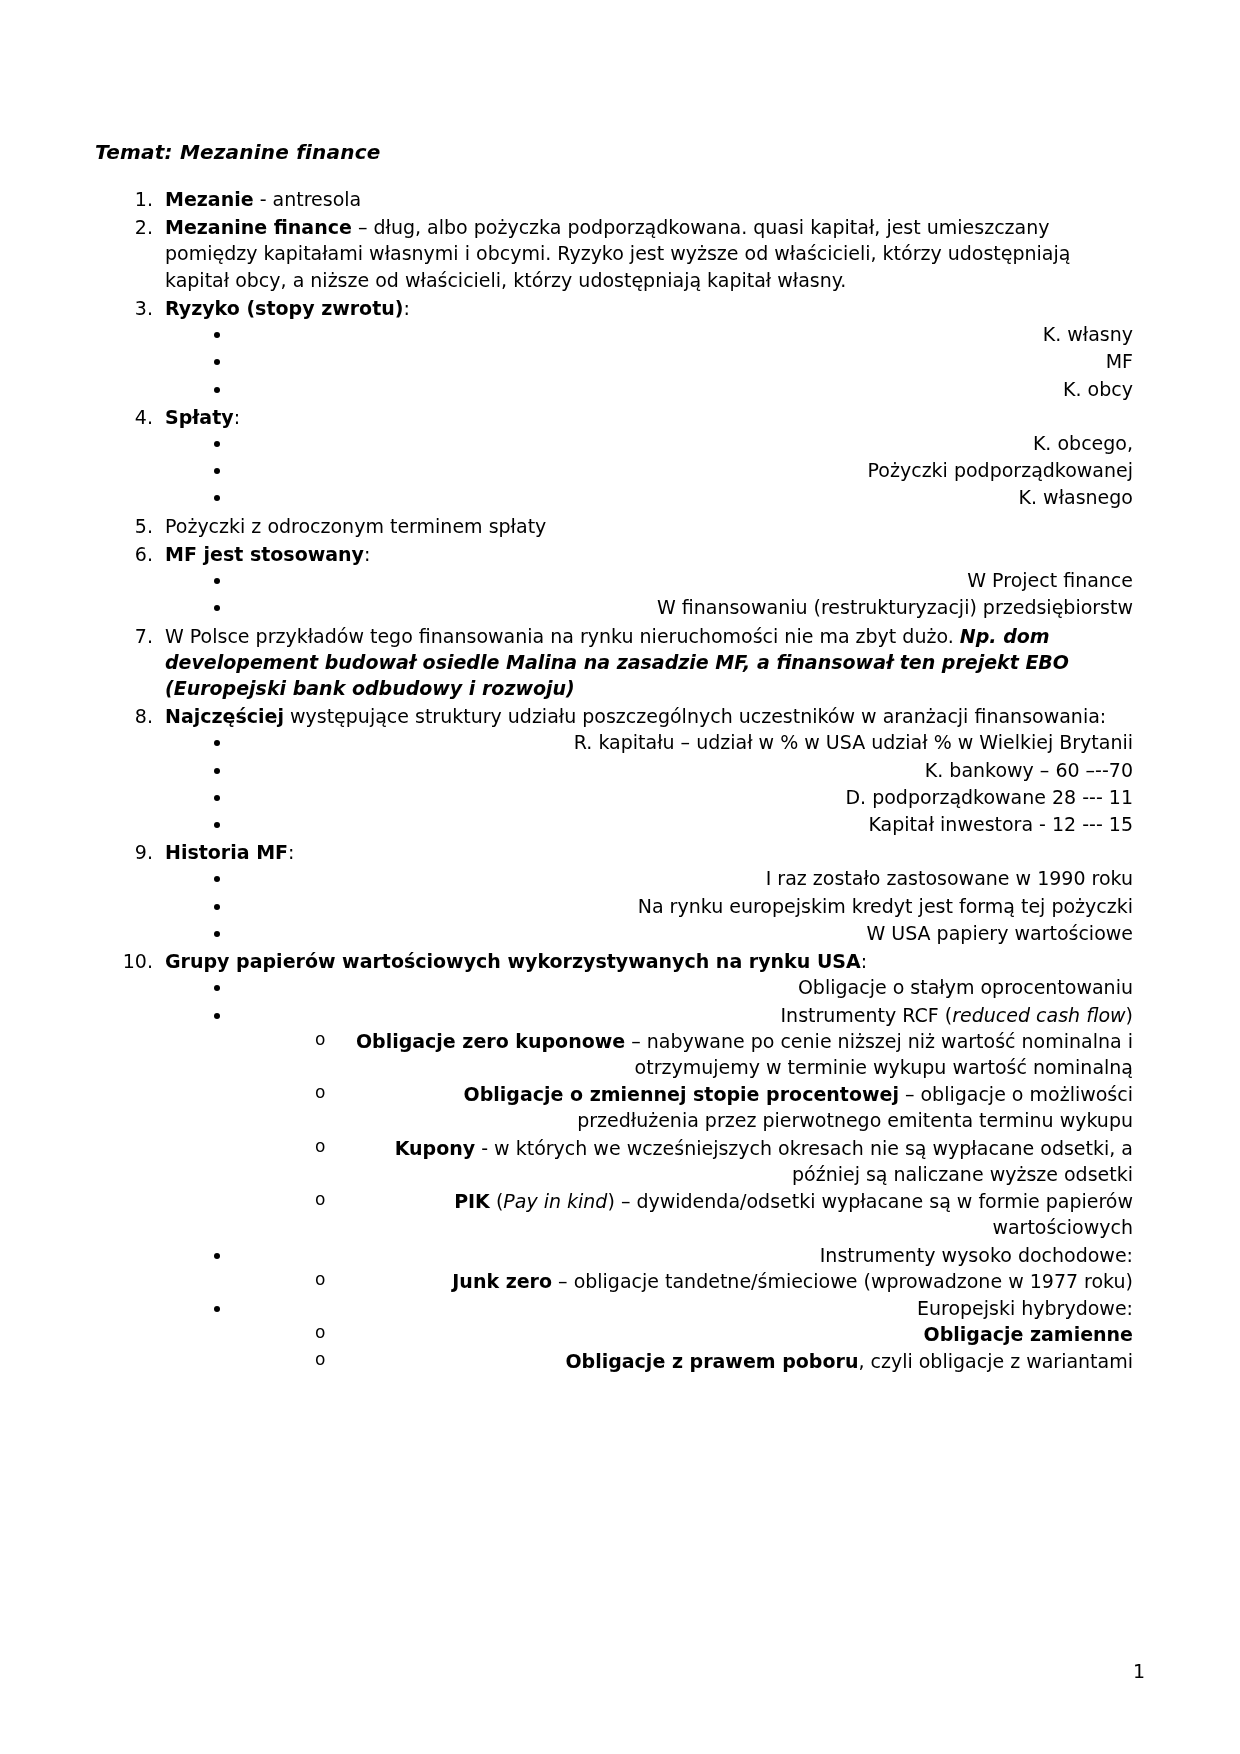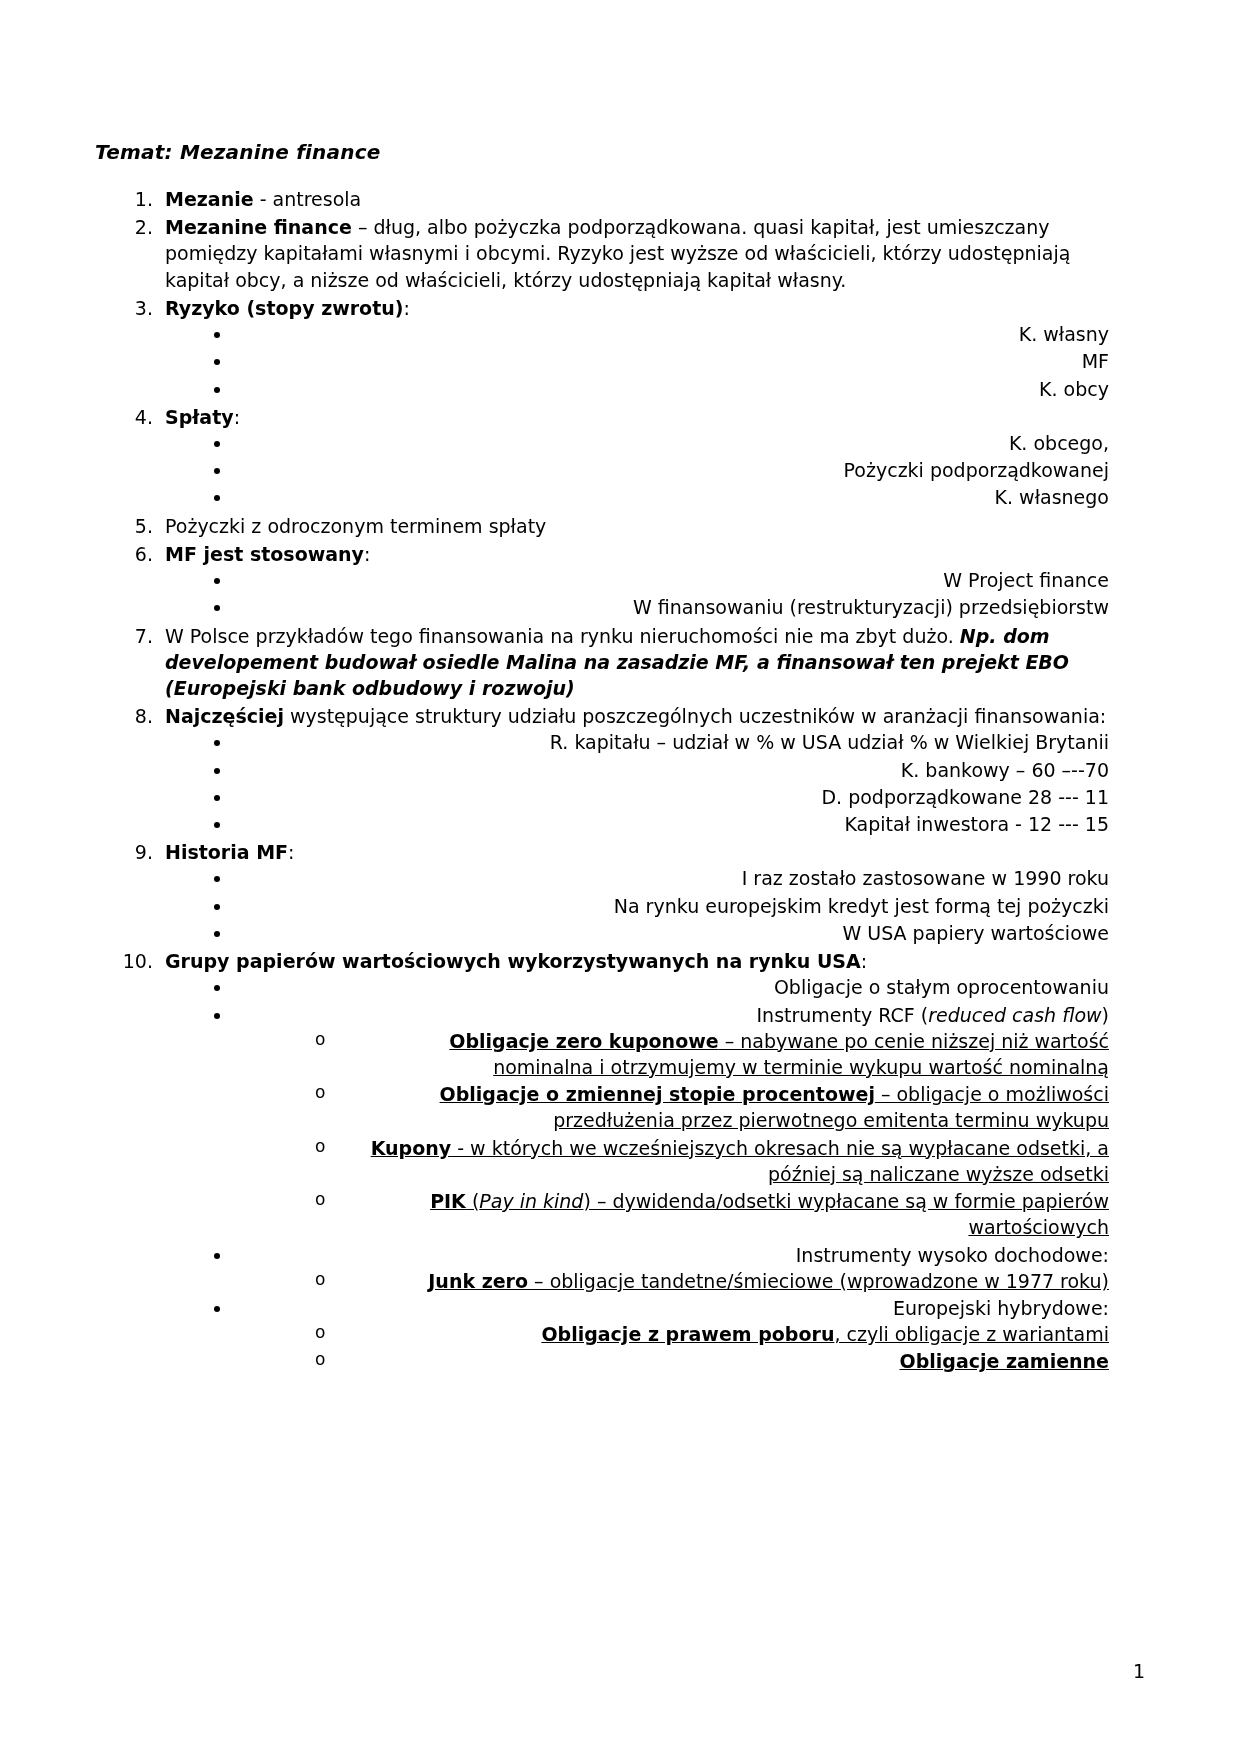--- a/index.html
+++ b/index.html
@@ -12,21 +12,21 @@
     height: 1754px;
     font-family: "DejaVu Sans", sans-serif;
     color: #000000;
     position: relative;
   }
   .page {
     position: relative;
     width: 1240px;
     height: 1754px;
     box-sizing: border-box;
-    padding: 140px 119px 60px 95px;
+    padding: 140px 95px 60px 95px;
   }
   .doc-title {
     font-size: 20px;
     font-style: italic;
     font-weight: 700;
     margin: 0 0 22px 0;
     letter-spacing: 0.2px;
   }
   ol.level1 {
     list-style-type: decimal;
@@ -50,21 +50,20 @@
     margin-bottom: 1px;
     padding-left: 4px;
     text-align: right;
   }
   ul.level3 {
     list-style-type: none;
     margin: 0;
     padding-left: 78px;
     font-size: 19px;
     line-height: 1.38;
-    text-decoration: underline;
   }
   ul.level3 > li {
     margin-bottom: 1px;
     position: relative;
     padding-left: 34px;
   }
   ul.level3 > li::before {
     content: "o";
     position: absolute;
     left: 0;
@@ -123,20 +122,20 @@
           <li><span class="txt">Instrumenty RCF (<i>reduced cash flow</i>)</span><ul class="level3">
               <li><span class="txt"><b>Obligacje zero kuponowe</b> – nabywane po cenie niższej niż wartość nominalna i otrzymujemy w terminie wykupu wartość nominalną</span></li>
               <li><span class="txt"><b>Obligacje o zmiennej stopie procentowej</b> – obligacje o możliwości przedłużenia przez pierwotnego emitenta terminu wykupu</span></li>
               <li><span class="txt"><b>Kupony</b> - w których we wcześniejszych okresach nie są wypłacane odsetki, a później są naliczane wyższe odsetki</span></li>
               <li><span class="txt"><b>PIK</b> (<i>Pay in kind</i>) – dywidenda/odsetki wypłacane są w formie papierów wartościowych</span></li>
             </ul></li>
           <li><span class="txt">Instrumenty wysoko dochodowe:</span><ul class="level3">
               <li><span class="txt"><b>Junk zero</b> – obligacje tandetne/śmieciowe (wprowadzone w 1977 roku)</span></li>
             </ul></li>
           <li><span class="txt">Europejski hybrydowe:</span><ul class="level3">
+              <li><span class="txt"><b>Obligacje zamienne</b></span></li>
               <li><span class="txt"><b>Obligacje z prawem poboru</b>, czyli obligacje z wariantami</span></li>
-              <li><span class="txt"><b>Obligacje zamienne</b></span></li>
             </ul></li>
         </ul></li>
     </ol>
 
   <div class="page-number">1</div>
 </div>
 
 </body></html>

